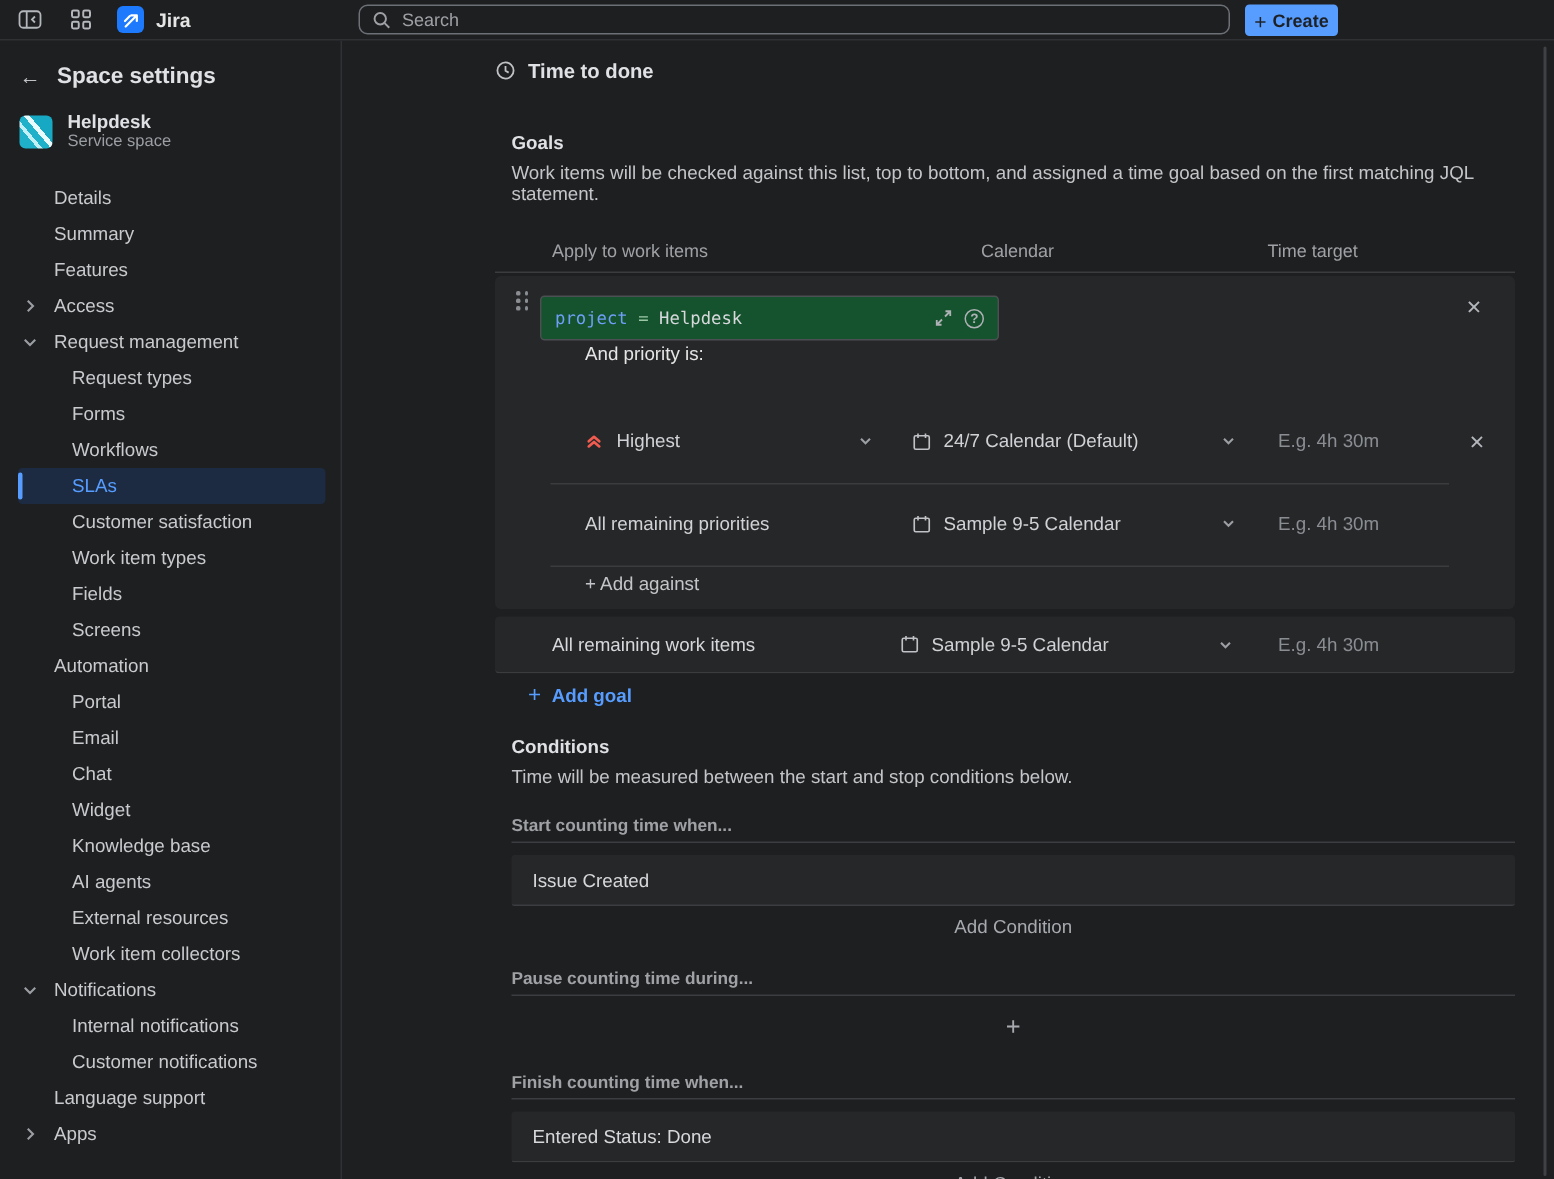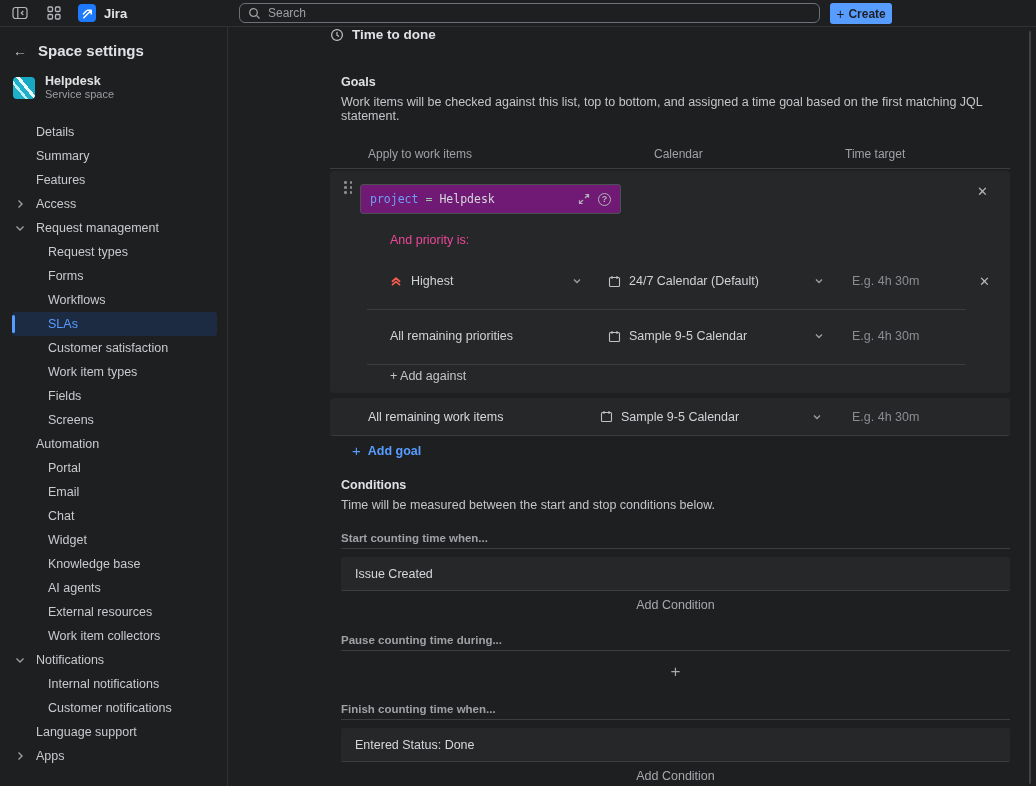--- a/index.html
+++ b/index.html
@@ -68,57 +68,57 @@
     background:#579dff; border-radius:2px;
   }
 
   
   .main {
     position:absolute; top:27px; left:228px; right:0; bottom:0;
     padding:0 26px 0 102px; overflow:hidden;
   }
   .scrollbar { position:absolute; right:5px; top:4px; bottom:2px; width:2px; background:#3f4144; border-radius:2px; cursor:pointer; }
 
-  .page-head { margin-top:0; display:flex; align-items:center; gap:8px; }
+  .page-head { margin-top:13px; display:flex; gap:8px; }
   .page-title { font-size:13.5px; font-weight:600; color:#dfe1e4; }
 
   .sec-heading { font-size:12.5px; font-weight:700; color:#dfe1e4; margin-left:11px; }
   .goals-h { margin-top:33px; }
   .sec-desc { margin-top:6px; margin-left:11px; color:#c3c5c8; font-size:12.5px; }
 
   .table-head {
     margin-top:24px; display:flex; padding:0 0 7px 38px;
     border-bottom:1px solid #3a3c3e; color:#9fa1a5; font-size:12px;
   }
   .th-a { width:286px; } .th-b { width:191px; } .th-c { flex:1; }
 
   .goal-card {
     position:relative; margin-top:2px; height:222px;
     background:#262729; border-radius:4px;
   }
   .drag { position:absolute; left:14px; top:10px; display:grid; grid-template-columns:repeat(2,3px); gap:2.5px; cursor:grab; }
   .drag i { width:2.5px; height:2.5px; background:#8a8d92; border-radius:50%; }
   .jql-box {
-    position:absolute; left:30px; top:13px; width:261px; height:30px;
-    border:1px solid #4c4f53; border-radius:3px; background:#701a75;
+    position:absolute; left:30px; top:13px; width:306px; height:30px;
+    border:1px solid #4c4f53; border-radius:3px; background:#14532d;
     display:flex; align-items:center; padding:0 9px; cursor:text;
     font-family:"DejaVu Sans Mono", monospace; font-size:11.5px;
   }
   .tok-field { color:#6f9ff8; }
   .tok-op { color:#9cc7a6; margin:0 7px; }
   .tok-val { color:#d6d8db; }
   .jql-icons { margin-left:auto; display:flex; align-items:center; gap:8px; }
   .help-circ {
     width:13px; height:13px; border:1.2px solid #aeb1b5; border-radius:50%;
     color:#aeb1b5; font-size:9px; font-weight:700; display:flex; align-items:center; justify-content:center;
     font-family:"Liberation Sans", sans-serif; cursor:pointer;
   }
   .close-x { color:#b4b7bb; font-size:13px; line-height:1; cursor:pointer; }
   .card-x { position:absolute; right:22px; top:14px; }
-  .and-label { position:absolute; left:60px; top:62px; color:#ec4899; }
+  .and-label { position:absolute; left:60px; top:45px; color:#e5e5e5; }
 
   .p-row { position:absolute; left:60px; right:20px; height:36px; display:flex; align-items:center; }
   .p-row1 { top:92px; } .p-row2 { top:147px; }
   .col-priority { width:218px; display:flex; align-items:center; gap:9px; color:#d0d2d5; cursor:pointer; }
   .col-priority .chev-dn { margin-left:auto; margin-right:24px; }
   .col-cal { width:244px; display:flex; align-items:center; gap:8px; color:#d0d2d5; cursor:pointer; }
   .col-cal .chev-dn { margin-left:auto; margin-right:26px; }
   .tt { flex:1; background:transparent; border:none; outline:none; color:#d6d8db; font-size:12.5px; font-family:"Liberation Sans", sans-serif; min-width:0; }
   .tt::placeholder { color:#8a8d92; }
   .row-x { margin-left:8px; }

